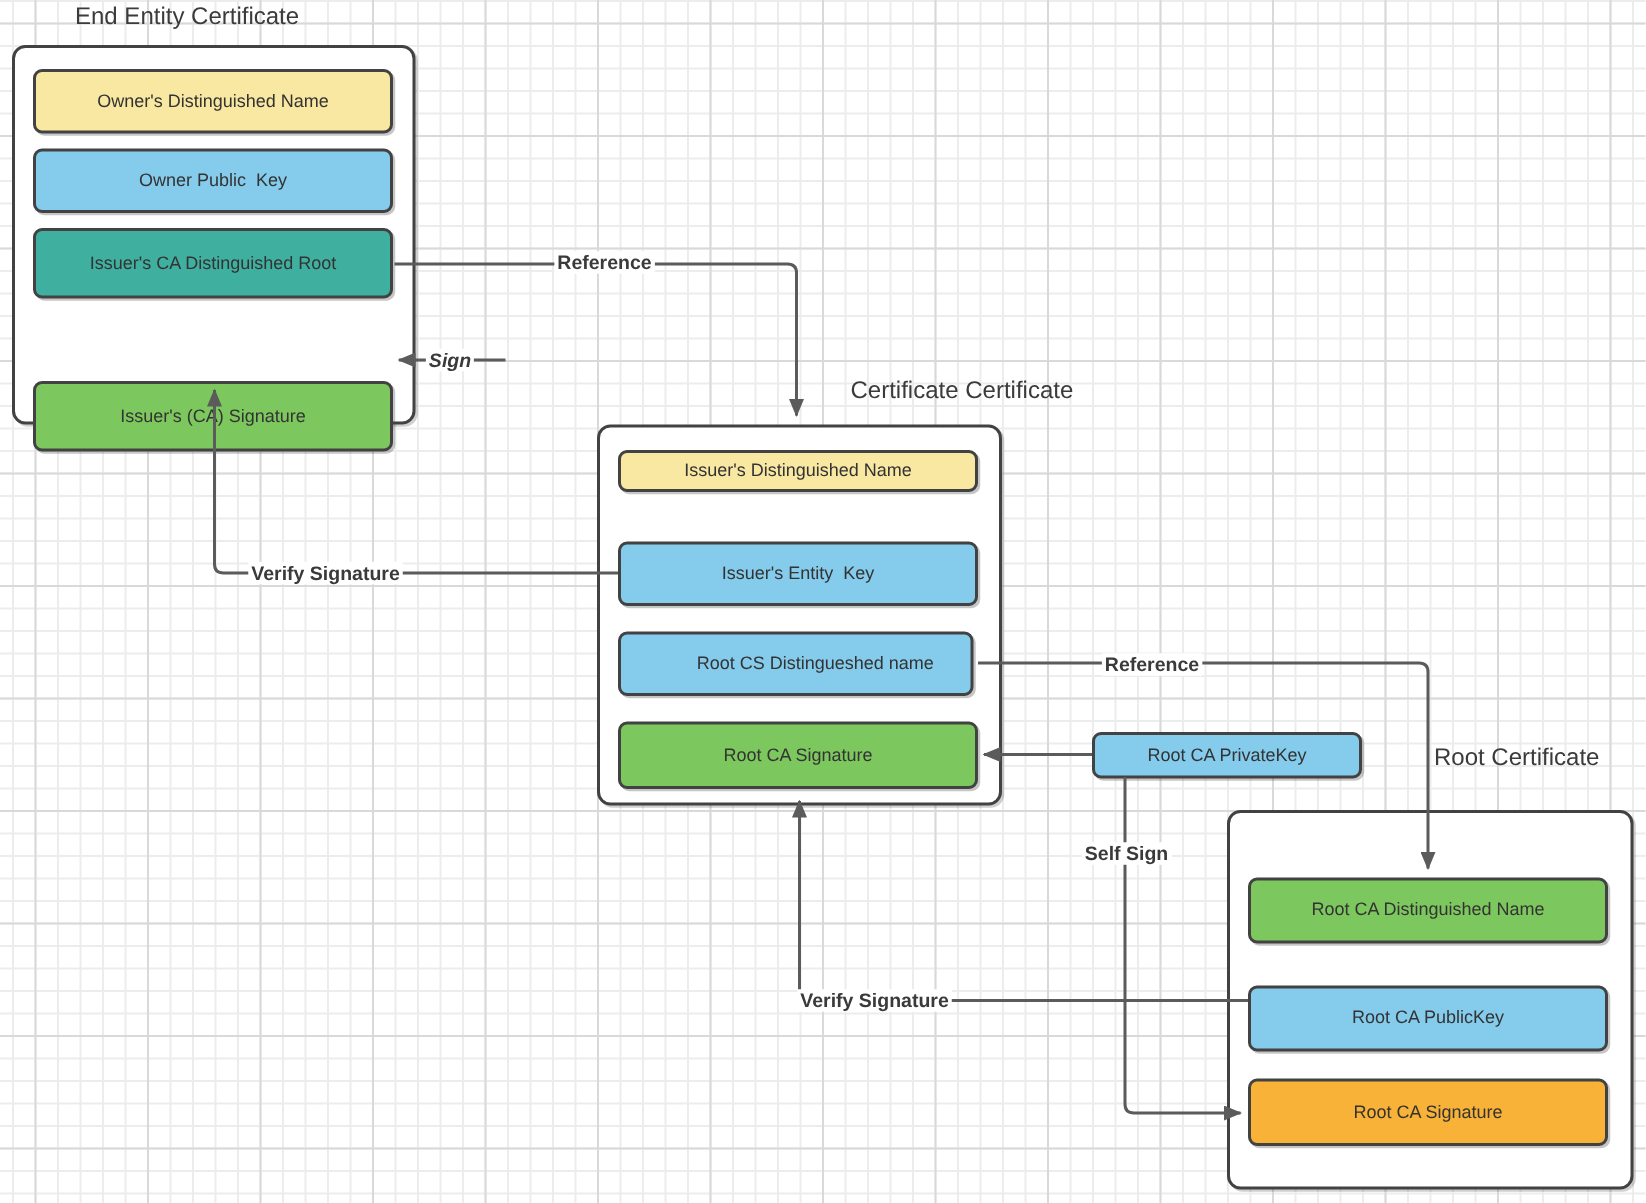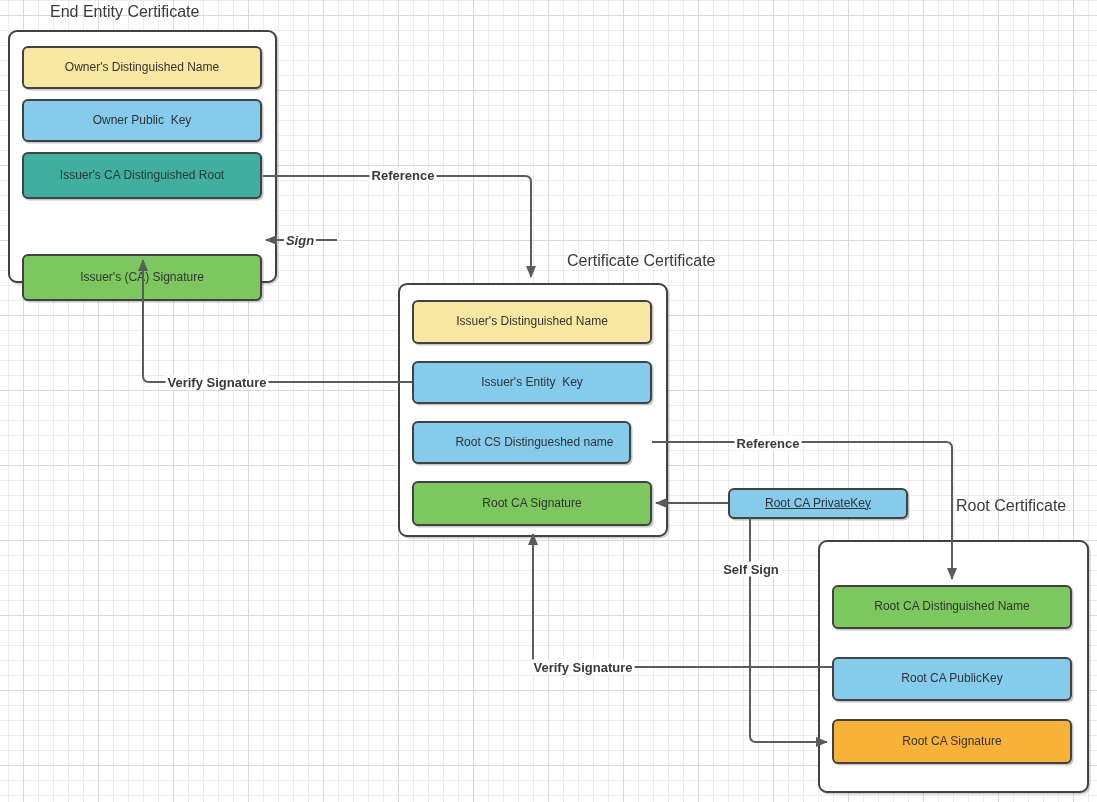--- a/index.html
+++ b/index.html
@@ -71,31 +71,31 @@
   <div class="cert-title" style="left:567px;top:252px;">Certificate Certificate</div>
   <div class="cert-title" style="left:956px;top:497px;">Root Certificate</div>
 
   <div class="outer-box" style="left:8px;top:30px;width:269px;height:253px;"></div>
   <div class="field c-yellow" style="left:22px;top:46px;width:240px;height:43px;">Owner's Distinguished Name</div>
   <div class="field c-blue" style="left:22px;top:99px;width:240px;height:43px;">Owner Public  Key</div>
   <div class="field c-teal" style="left:22px;top:152px;width:240px;height:47px;">Issuer's CA Distinguished Root</div>
   <div class="field c-green" style="left:22px;top:210px;width:240px;height:47px;margin-top:44px;">Issuer's (CA) Signature</div>
 
   <div class="outer-box" style="left:398px;top:283px;width:270px;height:254px;"></div>
-  <div class="field c-yellow" style="left:412px;top:300px;width:240px;height:44px;">Issuer's Distinguished Name</div>
+  <div class="field c-yellow" style="left:412px;top:300px;width:240px;height:28px;">Issuer's Distinguished Name</div>
   <div class="field c-blue" style="left:412px;top:361px;width:240px;height:43px;">Issuer's Entity  Key</div>
-  <div class="field c-blue" style="left:412px;top:421px;width:219px;height:43px;padding-left:32px;">Root CS Distingueshed name</div>
+  <div class="field c-blue" style="left:412px;top:421px;width:237px;height:43px;padding-left:32px;">Root CS Distingueshed name</div>
   <div class="field c-green" style="left:412px;top:481px;width:240px;height:45px;">Root CA Signature</div>
 
   <div class="outer-box" style="left:818px;top:540px;width:271px;height:253px;"></div>
   <div class="field c-green" style="left:832px;top:585px;width:240px;height:44px;">Root CA Distinguished Name</div>
   <div class="field c-blue" style="left:832px;top:645px;width:240px;height:44px;margin-top:12px;">Root CA PublicKey</div>
   <div class="field c-orange" style="left:832px;top:719px;width:240px;height:45px;">Root CA Signature</div>
 
-  <div class="field c-blue" style="left:728px;top:488px;width:180px;height:31px;text-decoration:underline;">Root CA PrivateKey</div>
+  <div class="field c-blue" style="left:728px;top:488px;width:180px;height:31px;">Root CA PrivateKey</div>
 
   <svg id="edges" width="1097" height="802" viewBox="0 0 1097 802">
     <defs>
       <marker id="arrow" markerUnits="userSpaceOnUse" markerWidth="12" markerHeight="10" refX="11" refY="5" orient="auto">
         <path d="M0,0 L12,5 L0,10 Z" fill="#5B5B5B"></path>
       </marker>
     </defs>
     <g fill="none" stroke="#5B5B5B" stroke-width="2">
       <path d="M263,176 L525,176 Q531,176 531,182 L531,277" marker-end="url(#arrow)"></path>
       <path d="M337,240 L266,240" marker-end="url(#arrow)"></path>

